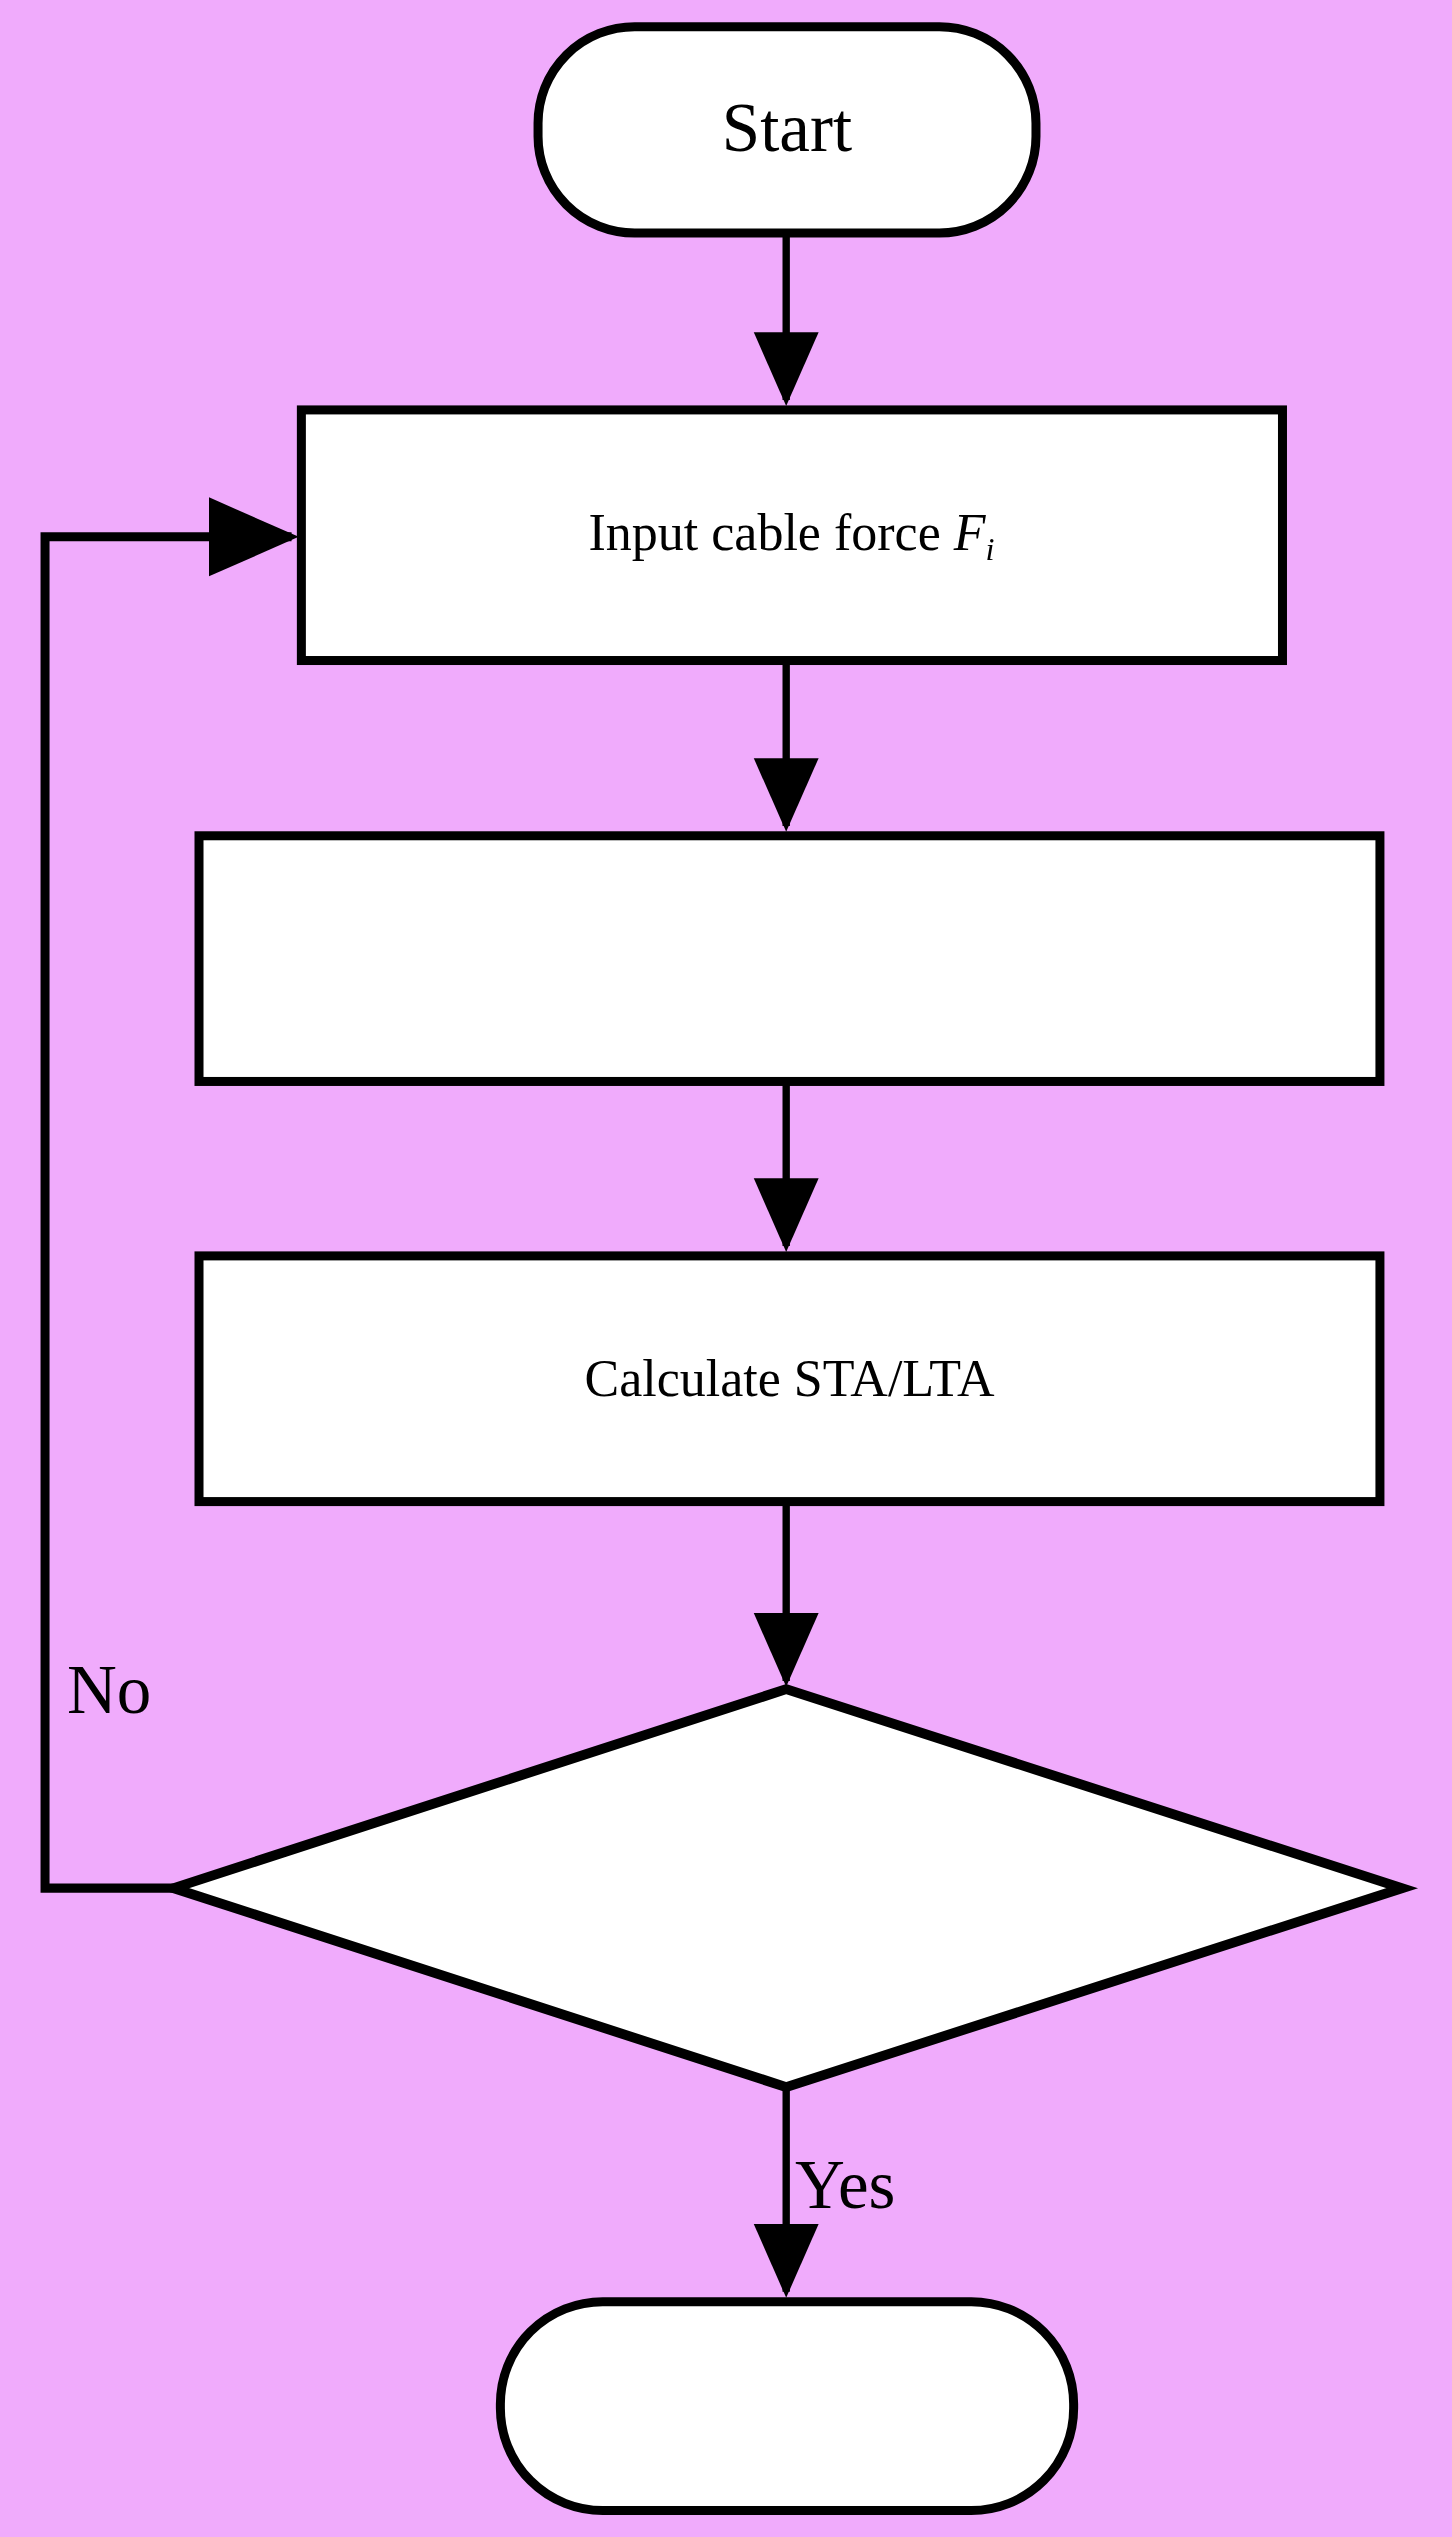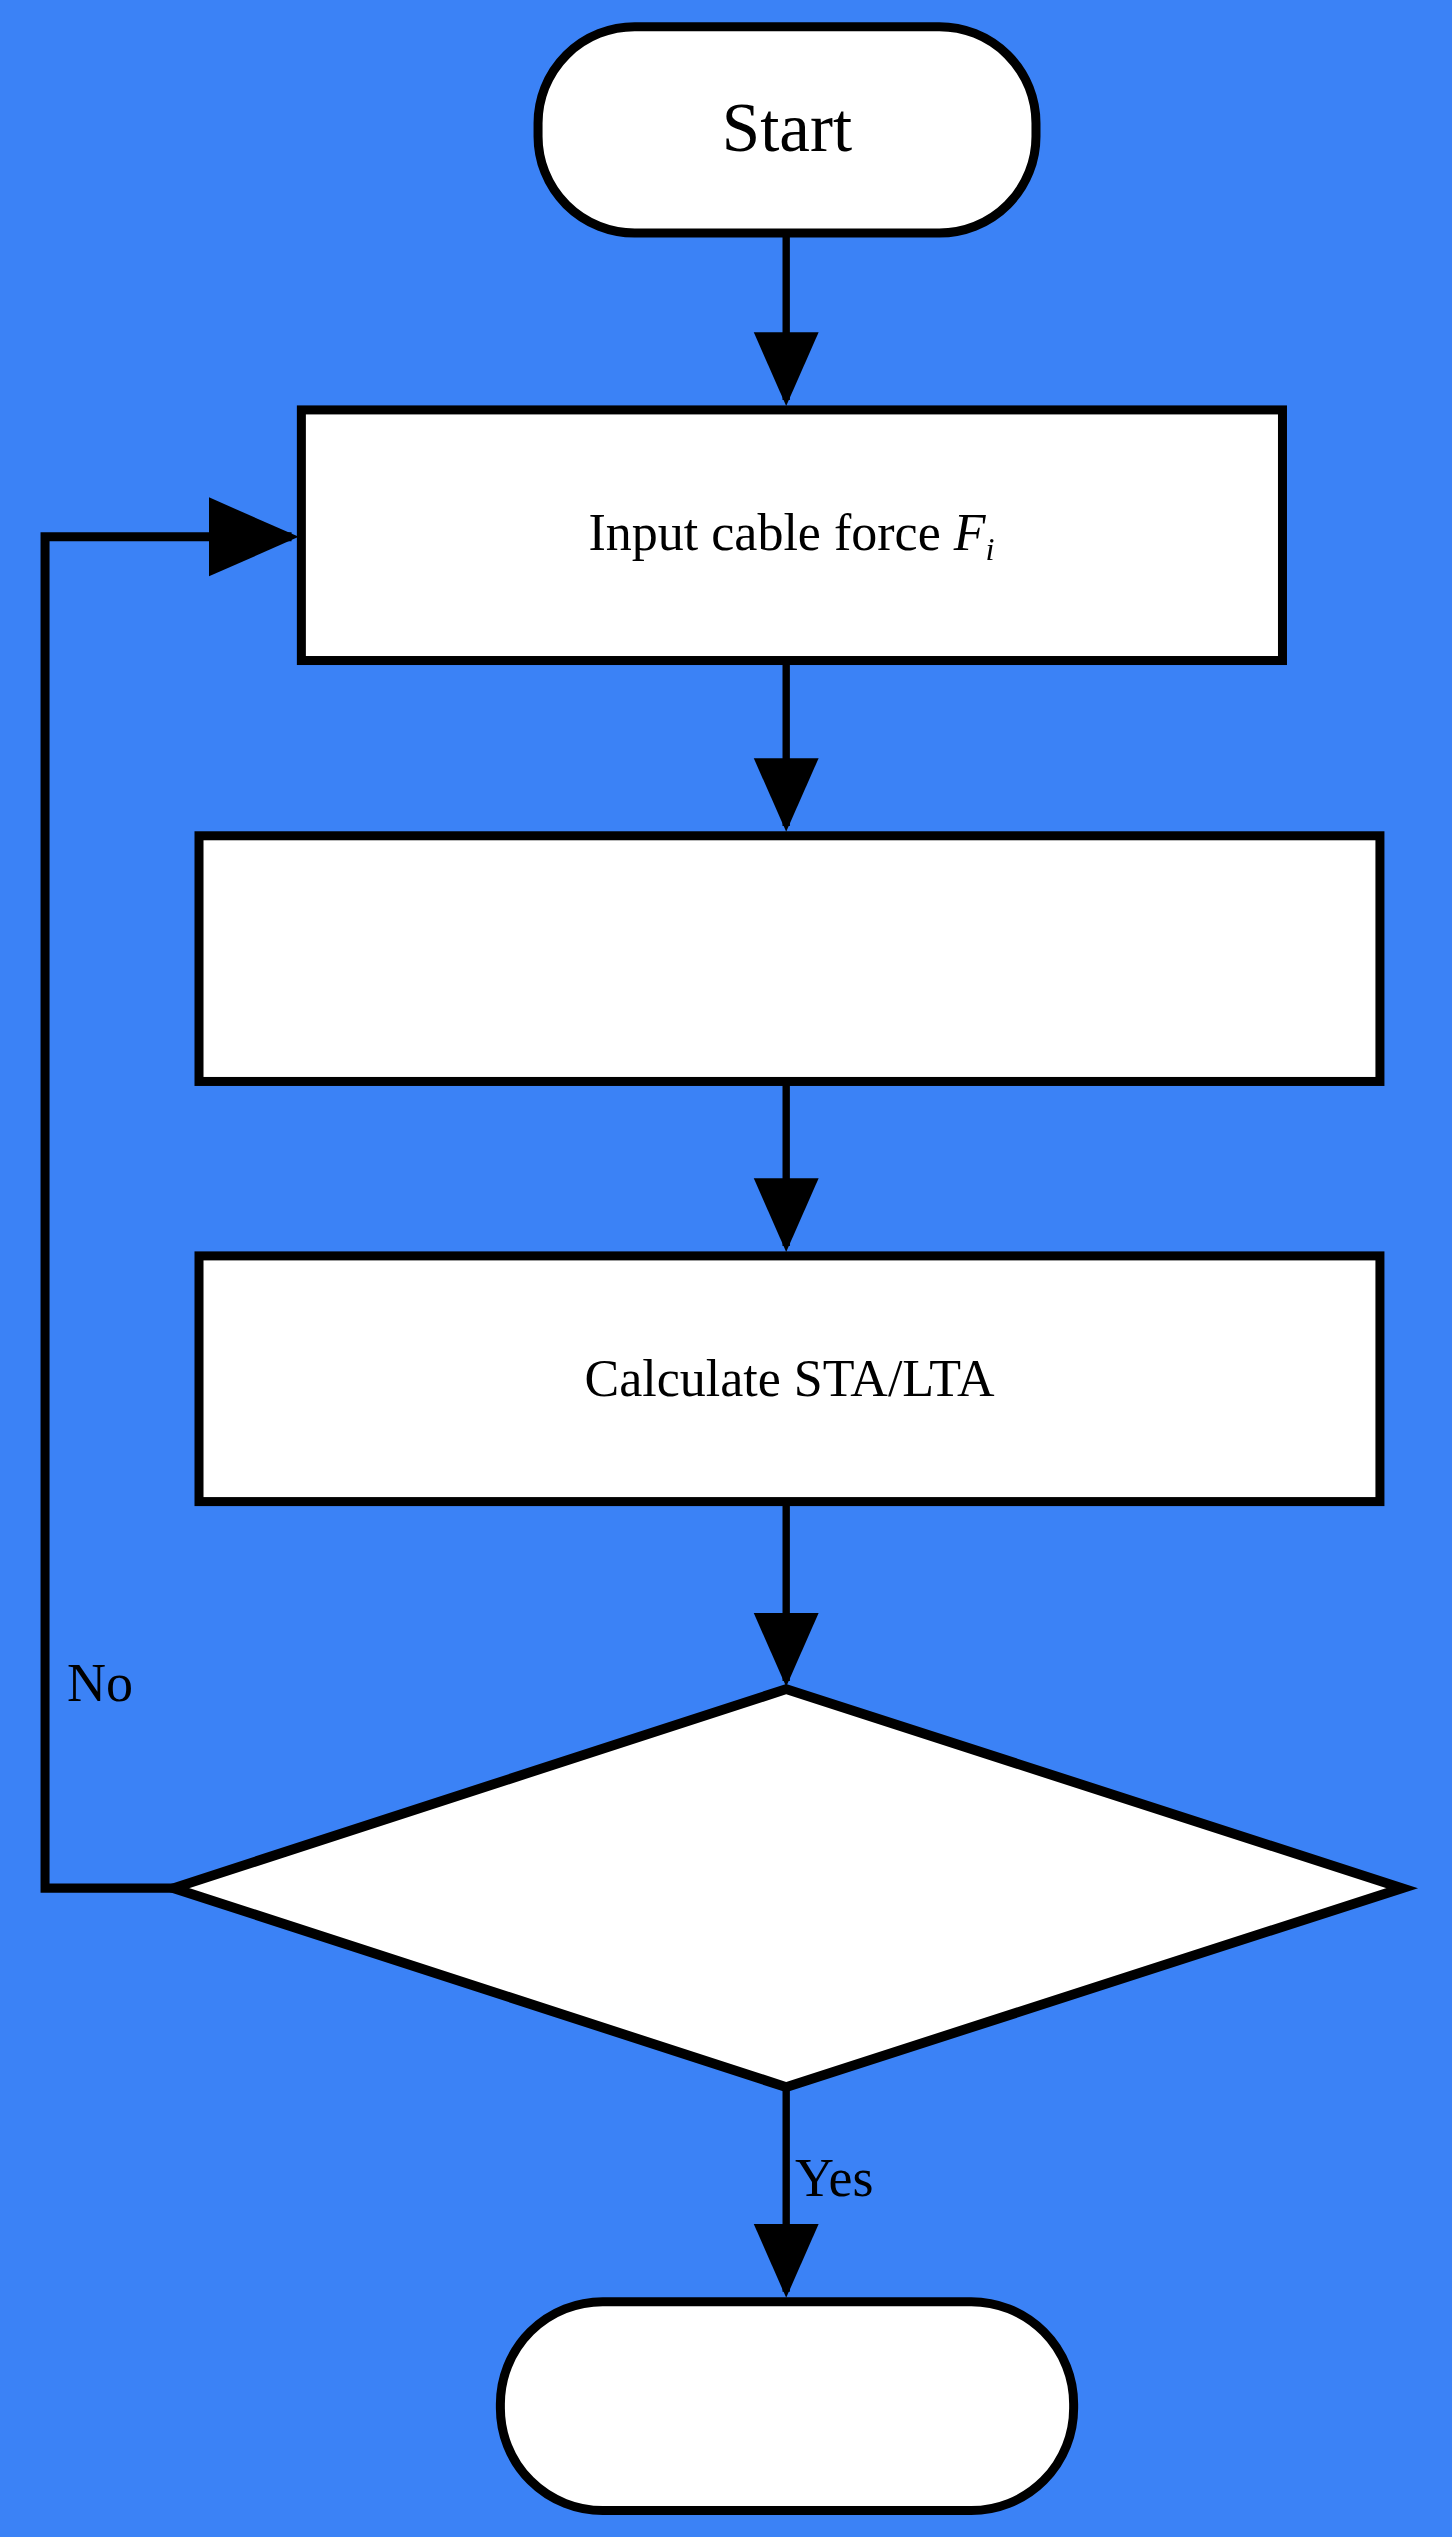--- a/index.html
+++ b/index.html
@@ -9,21 +9,21 @@
     background: #ffffff;
   }
   body {
     font-family: "Liberation Serif", "DejaVu Serif", serif;
     color: #000000;
   }
   #canvas {
     position: relative;
     width: 1452px;
     height: 2538px;
-    background: #3b82f6;
+    background: #f0abfc;
     overflow: hidden;
   }
   #flow-svg {
     position: absolute;
     left: 0;
     top: 0;
     width: 1452px;
     height: 2538px;
   }
   .node-label {
@@ -34,21 +34,21 @@
     text-align: center;
     line-height: 1.18;
     white-space: pre-line;
     pointer-events: none;
   }
   .terminal-label { font-size: 69px; }
   .process-label  { font-size: 52px; }
   .decision-label { font-size: 70px; }
   .edge-label {
     position: absolute;
-    font-size: 54px;
+    font-size: 69px;
     line-height: 1;
   }
   .ital { font-style: italic; }
   .sub {
     font-style: italic;
     font-size: 0.62em;
     vertical-align: -0.32em;
   }
   .math-op { font-style: normal; }
 </style>

